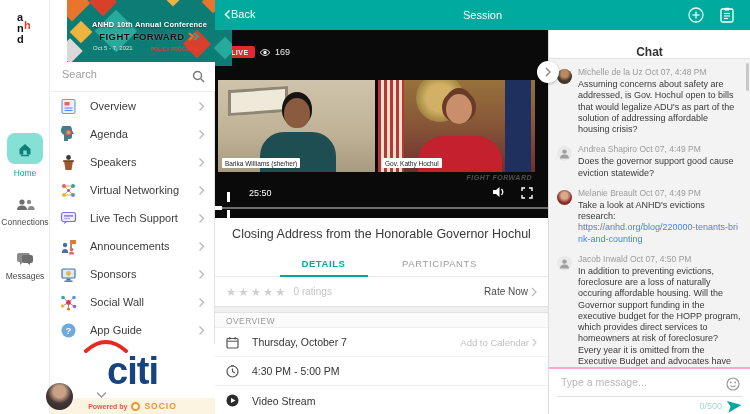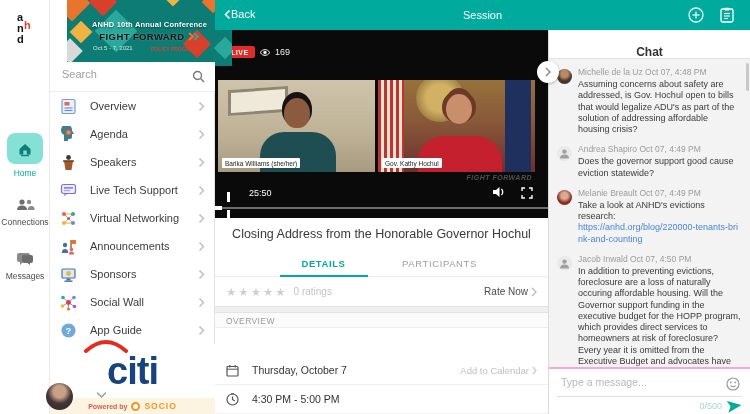--- a/index.html
+++ b/index.html
@@ -85,21 +85,21 @@
   .tabs{position:absolute;left:0;top:218px;width:333px;height:29px;background:#fff;border-bottom:1px solid #ececec;display:flex;justify-content:center;gap:28px;}
   .tab{position:relative;width:88px;text-align:center;font-size:9.5px;letter-spacing:.6px;color:#9e9e9e;padding-top:10px;cursor:pointer;}
   .tab.active{color:var(--accent);font-weight:bold;}
   .tab.active:after{content:"";position:absolute;left:0;right:0;bottom:-1px;height:2px;background:var(--accent);}
   .ratings{position:absolute;left:0;top:247px;width:333px;height:29px;display:flex;align-items:center;padding:0 11px;background:#fff;}
   .stars{color:#cfcfcf;font-size:11.5px;letter-spacing:2px;cursor:pointer;}
   .ratings-count{font-size:10px;color:#c4c4c4;margin-left:6px;}
   .rate-now{margin-left:auto;font-size:10px;color:#4a4a4a;display:flex;align-items:center;gap:3px;cursor:pointer;}
   .gray-gap{position:absolute;left:0;top:276px;width:333px;height:7px;background:#efefef;border-top:1px solid #e3e3e3;border-bottom:1px solid #e3e3e3;}
   .ov-head{position:absolute;left:0;top:283px;width:333px;height:15px;background:#fbfbfb;border-bottom:1px solid #eee;font-size:8.5px;color:#9a9a9a;letter-spacing:.4px;padding:3px 0 0 11px;}
-  .ov-row{position:absolute;left:0;width:333px;height:29px;display:flex;align-items:center;padding:0 11px;border-bottom:1px solid #f0f0f0;background:#fff;margin-top:28px;}
+  .ov-row{position:absolute;left:0;width:333px;height:29px;display:flex;align-items:center;padding:0 11px;border-bottom:1px solid #f0f0f0;background:#fff;}
   .ov-row .ov-label{font-size:10.5px;color:#333;margin-left:13px;}
   .ov-right{margin-left:auto;font-size:9.5px;color:#c0c0c0;display:flex;align-items:center;gap:3px;cursor:pointer;}
 
   
   .chat{position:absolute;left:548px;top:30px;width:202px;height:384px;background:#fff;border-left:1px solid #dcdcdc;}
   .chat-header{position:absolute;left:0;top:0;width:100%;height:29px;border-bottom:1px solid #e2e2e2;text-align:center;font-size:12px;font-weight:600;color:#333;padding-top:15px;background:#fff;}
   .collapse-btn{position:absolute;left:-12px;top:31px;width:22px;height:22px;border-radius:50%;background:#fff;box-shadow:0 1px 3px rgba(0,0,0,.28);display:flex;align-items:center;justify-content:center;cursor:pointer;z-index:9;}
   .chat-list{position:absolute;left:0;top:29px;bottom:47px;width:100%;background:#f3f3f3;overflow:hidden;padding-top:2px;}
   .msg{display:flex;padding:6px 9px 3px 8px;}
   .avatar{width:15px;height:15px;border-radius:50%;flex:0 0 15px;margin:2px 6px 0 0;background:#e9e9e9;display:flex;align-items:center;justify-content:center;overflow:hidden;}
@@ -225,43 +225,43 @@
             <path d="M4 7 h9 l-1.5 9 h-6 Z" fill="#9C5A2E"></path>
             <rect x="3.2" y="6.2" width="10.6" height="1.8" fill="#7A421F"></rect>
           </svg>
         <span class="ml">Speakers</span>
         <svg class="chev" width="7" height="11" viewBox="0 0 7 11">
             <path d="M1.5 1.5 L5.5 5.5 L1.5 9.5" stroke="#bbb" stroke-width="1.4" fill="none"></path>
           </svg>
       </div>
       <div class="menu-row">
         <svg class="mi" viewBox="0 0 17 17">
-            <rect x="1.5" y="2.5" width="14" height="9" rx="2" fill="#F0EEFF" stroke="#7B6CF0" stroke-width="1.2"></rect>
-            <path d="M5 11.5 l-1.5 3 l4 -3 Z" fill="#7B6CF0"></path>
-            <rect x="4" y="5.2" width="9" height="1.4" fill="#7B6CF0"></rect>
-            <rect x="4" y="7.8" width="6" height="1.4" fill="#B0A7F5"></rect>
-          </svg>
-        <span class="ml">Live Tech Support</span>
-        <svg class="chev" width="7" height="11" viewBox="0 0 7 11">
-            <path d="M1.5 1.5 L5.5 5.5 L1.5 9.5" stroke="#bbb" stroke-width="1.4" fill="none"></path>
-          </svg>
-      </div>
-      <div class="menu-row">
-        <svg class="mi" viewBox="0 0 17 17">
             <line x1="4" y1="4" x2="13" y2="13" stroke="#F5A623" stroke-width="1"></line>
             <line x1="13" y1="4" x2="4" y2="13" stroke="#F5A623" stroke-width="1"></line>
             <line x1="4" y1="4" x2="13" y2="4" stroke="#F5A623" stroke-width="1"></line>
             <line x1="4" y1="13" x2="13" y2="13" stroke="#F5A623" stroke-width="1"></line>
             <circle cx="4" cy="4" r="2" fill="#E2645A"></circle>
             <circle cx="13" cy="4" r="2" fill="#29A99B"></circle>
             <circle cx="4" cy="13" r="2" fill="#EFB43F"></circle>
             <circle cx="13" cy="13" r="2" fill="#5B8DEF"></circle>
             <circle cx="8.5" cy="8.5" r="1.6" fill="#9A62C9"></circle>
           </svg>
         <span class="ml">Virtual Networking</span>
+        <svg class="chev" width="7" height="11" viewBox="0 0 7 11">
+            <path d="M1.5 1.5 L5.5 5.5 L1.5 9.5" stroke="#bbb" stroke-width="1.4" fill="none"></path>
+          </svg>
+      </div>
+      <div class="menu-row">
+        <svg class="mi" viewBox="0 0 17 17">
+            <rect x="1.5" y="2.5" width="14" height="9" rx="2" fill="#F0EEFF" stroke="#7B6CF0" stroke-width="1.2"></rect>
+            <path d="M5 11.5 l-1.5 3 l4 -3 Z" fill="#7B6CF0"></path>
+            <rect x="4" y="5.2" width="9" height="1.4" fill="#7B6CF0"></rect>
+            <rect x="4" y="7.8" width="6" height="1.4" fill="#B0A7F5"></rect>
+          </svg>
+        <span class="ml">Live Tech Support</span>
         <svg class="chev" width="7" height="11" viewBox="0 0 7 11">
             <path d="M1.5 1.5 L5.5 5.5 L1.5 9.5" stroke="#bbb" stroke-width="1.4" fill="none"></path>
           </svg>
       </div>
       <div class="menu-row">
         <svg class="mi" viewBox="0 0 17 17">
             <line x1="11" y1="2" x2="11" y2="10" stroke="#7A421F" stroke-width="1.2"></line>
             <path d="M11 2 h5 v4 h-5 Z" fill="#E9742C"></path>
             <circle cx="5" cy="7" r="2.2" fill="#4A6FA5"></circle>
             <path d="M1.8 15 q0-4 3.2-4 q3.2 0 3.2 4 Z" fill="#4A6FA5"></path>

